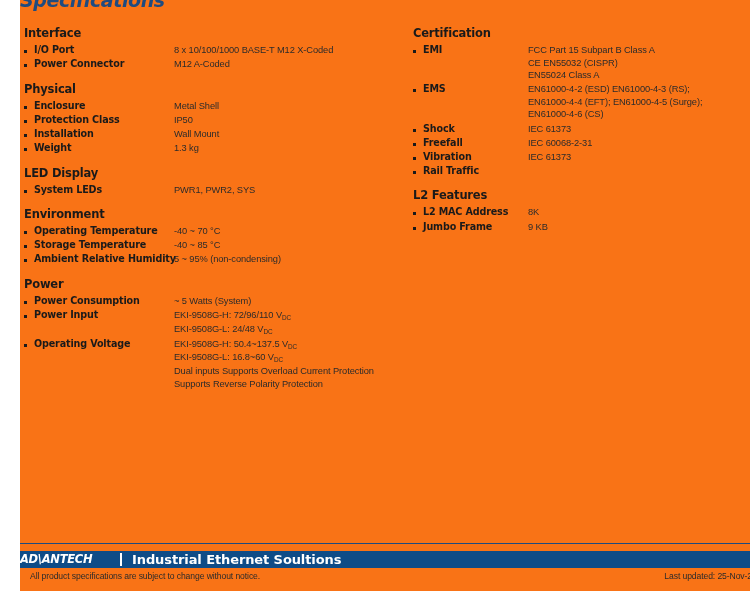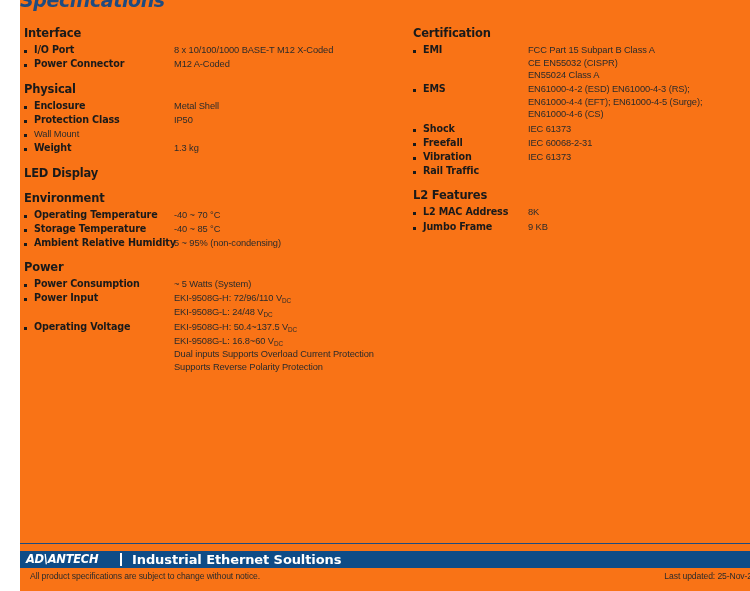--- a/index.html
+++ b/index.html
@@ -117,21 +117,20 @@
     top: 551px;
     width: 750px;
     height: 17px;
     background: #0f4c87;
     display: flex;
     align-items: center;
   }
   #advantech-logo {
     flex: 0 0 auto;
     width: 100px;
-    padding-left: 6px;
     font-family: "DejaVu Sans", sans-serif;
     font-size: 11.5px;
     font-weight: bold;
     font-style: italic;
     color: #ffffff;
     letter-spacing: -0.3px;
     white-space: nowrap;
     line-height: 17px;
   }
   #footer-divider {
@@ -203,34 +202,42 @@
         </div>
         <div class="spec-row">
           <span class="bullet"><i></i></span>
           <span class="spec-label">Protection Class</span>
           <span class="spec-value">
             <span class="line">IP50</span>
           </span>
         </div>
         <div class="spec-row">
           <span class="bullet"><i></i></span>
+          <span class="spec-label">Installation</span>
           <span class="spec-value">
             <span class="line">Wall Mount</span>
           </span>
         </div>
         <div class="spec-row">
           <span class="bullet"><i></i></span>
           <span class="spec-label">Weight</span>
           <span class="spec-value">
             <span class="line">1.3 kg</span>
           </span>
         </div>
       </div>
       <div class="group">
         <div class="group-title">LED Display</div>
+        <div class="spec-row">
+          <span class="bullet"><i></i></span>
+          <span class="spec-label">System LEDs</span>
+          <span class="spec-value">
+            <span class="line">PWR1, PWR2, SYS</span>
+          </span>
+        </div>
       </div>
       <div class="group">
         <div class="group-title">Environment</div>
         <div class="spec-row">
           <span class="bullet"><i></i></span>
           <span class="spec-label">Operating Temperature</span>
           <span class="spec-value">
             <span class="line">-40 ~ 70 °C</span>
           </span>
         </div>

